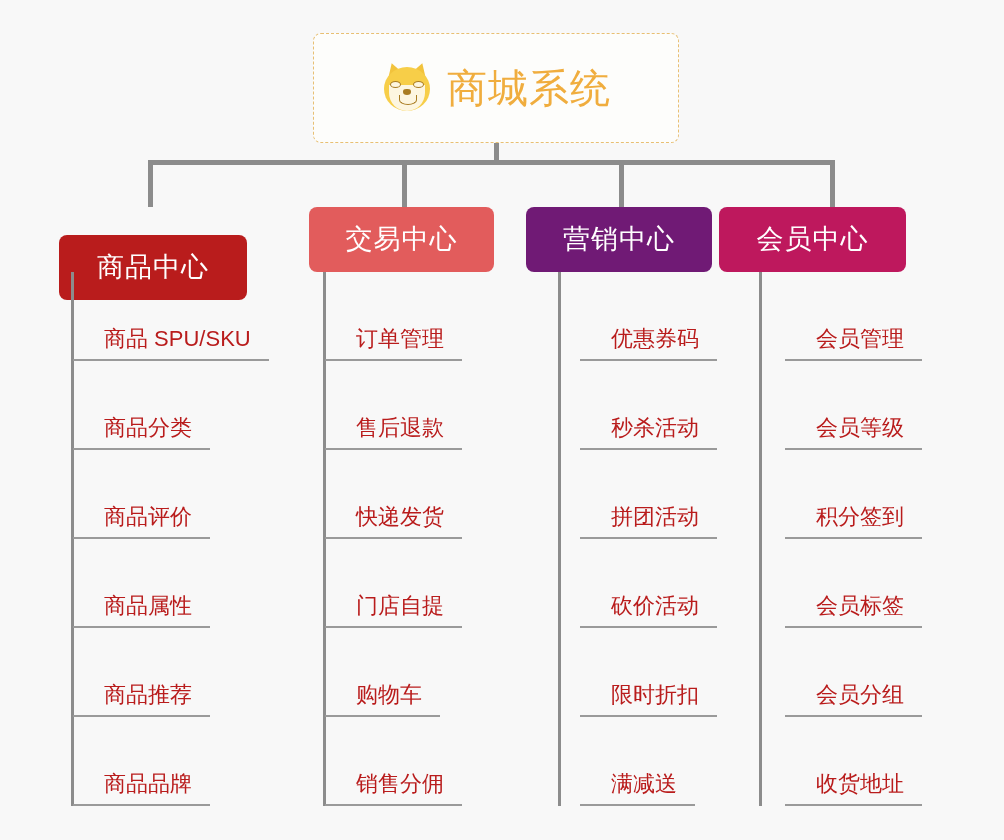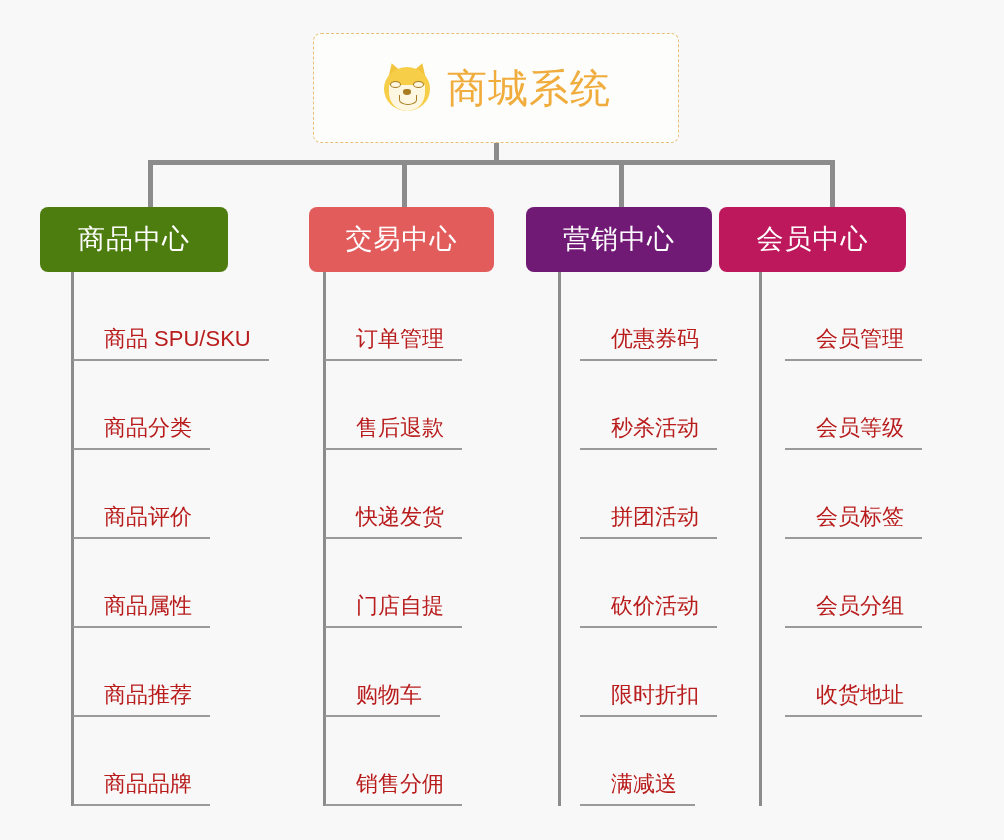--- a/index.html
+++ b/index.html
@@ -87,21 +87,21 @@
     align-items: center;
     justify-content: center;
   }
   .category-label {
     color: #ffffff;
     font-size: 27px;
     line-height: 1;
     letter-spacing: 1px;
     white-space: nowrap;
   }
-  .cat-0 { left: 40px;  width: 188px; background: #4d7c0f; }
+  .cat-0 { left: 59px;  width: 188px; background: #b91c1c; margin-top: 28px; }
   .cat-1 { left: 309px; width: 185px; background: #e25c5c; }
   .cat-2 { left: 526px; width: 186px; background: #701a75; }
   .cat-3 { left: 719px; width: 187px; background: #be185d; }
 
   
   .leaf-column {
     position: absolute;
     top: 272px;
   }
   .col-0 { left: 71px;  }
@@ -300,20 +300,23 @@
 
   <div class="leaf-column col-3">
     <span class="spine" style="height: 534px;"></span>
     <div class="leaf-item">
         <span class="leaf-label">会员管理</span>
       </div>
     <div class="leaf-item">
         <span class="leaf-label">会员等级</span>
       </div>
     <div class="leaf-item">
+        <span class="leaf-label">积分签到</span>
+      </div>
+    <div class="leaf-item">
         <span class="leaf-label">会员标签</span>
       </div>
     <div class="leaf-item">
         <span class="leaf-label">会员分组</span>
       </div>
     <div class="leaf-item">
         <span class="leaf-label">收货地址</span>
       </div>
   </div>
 

